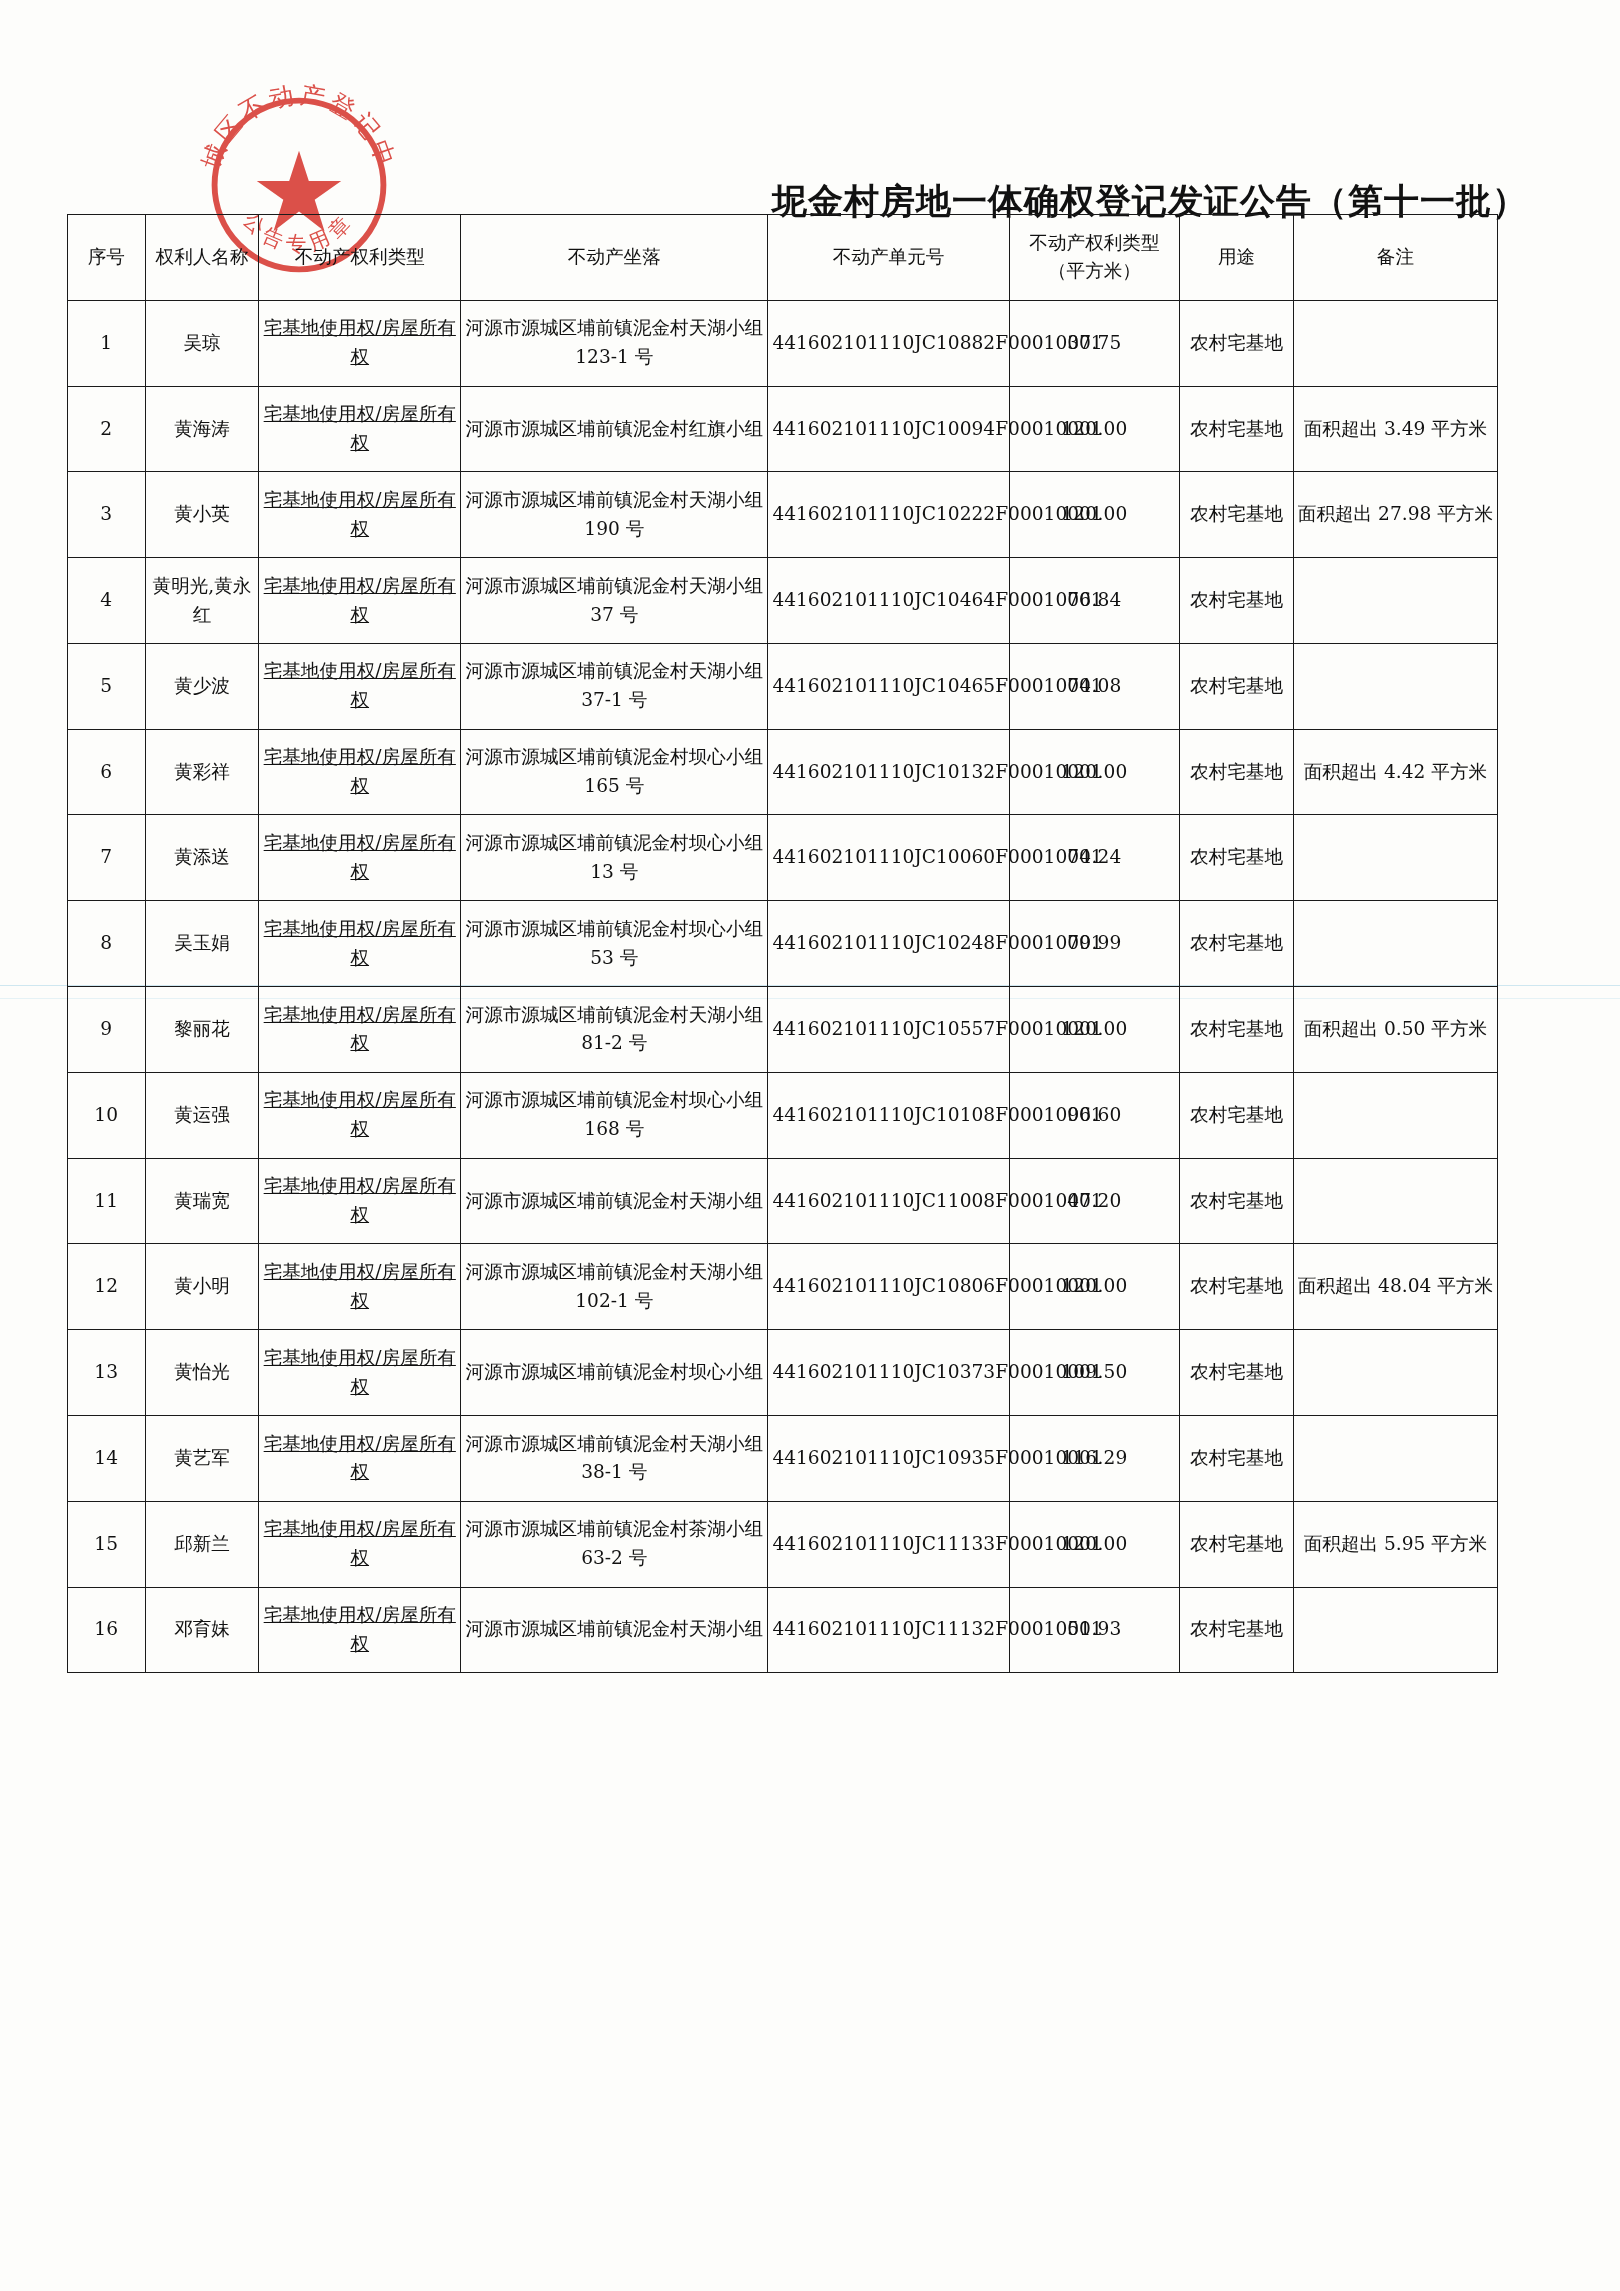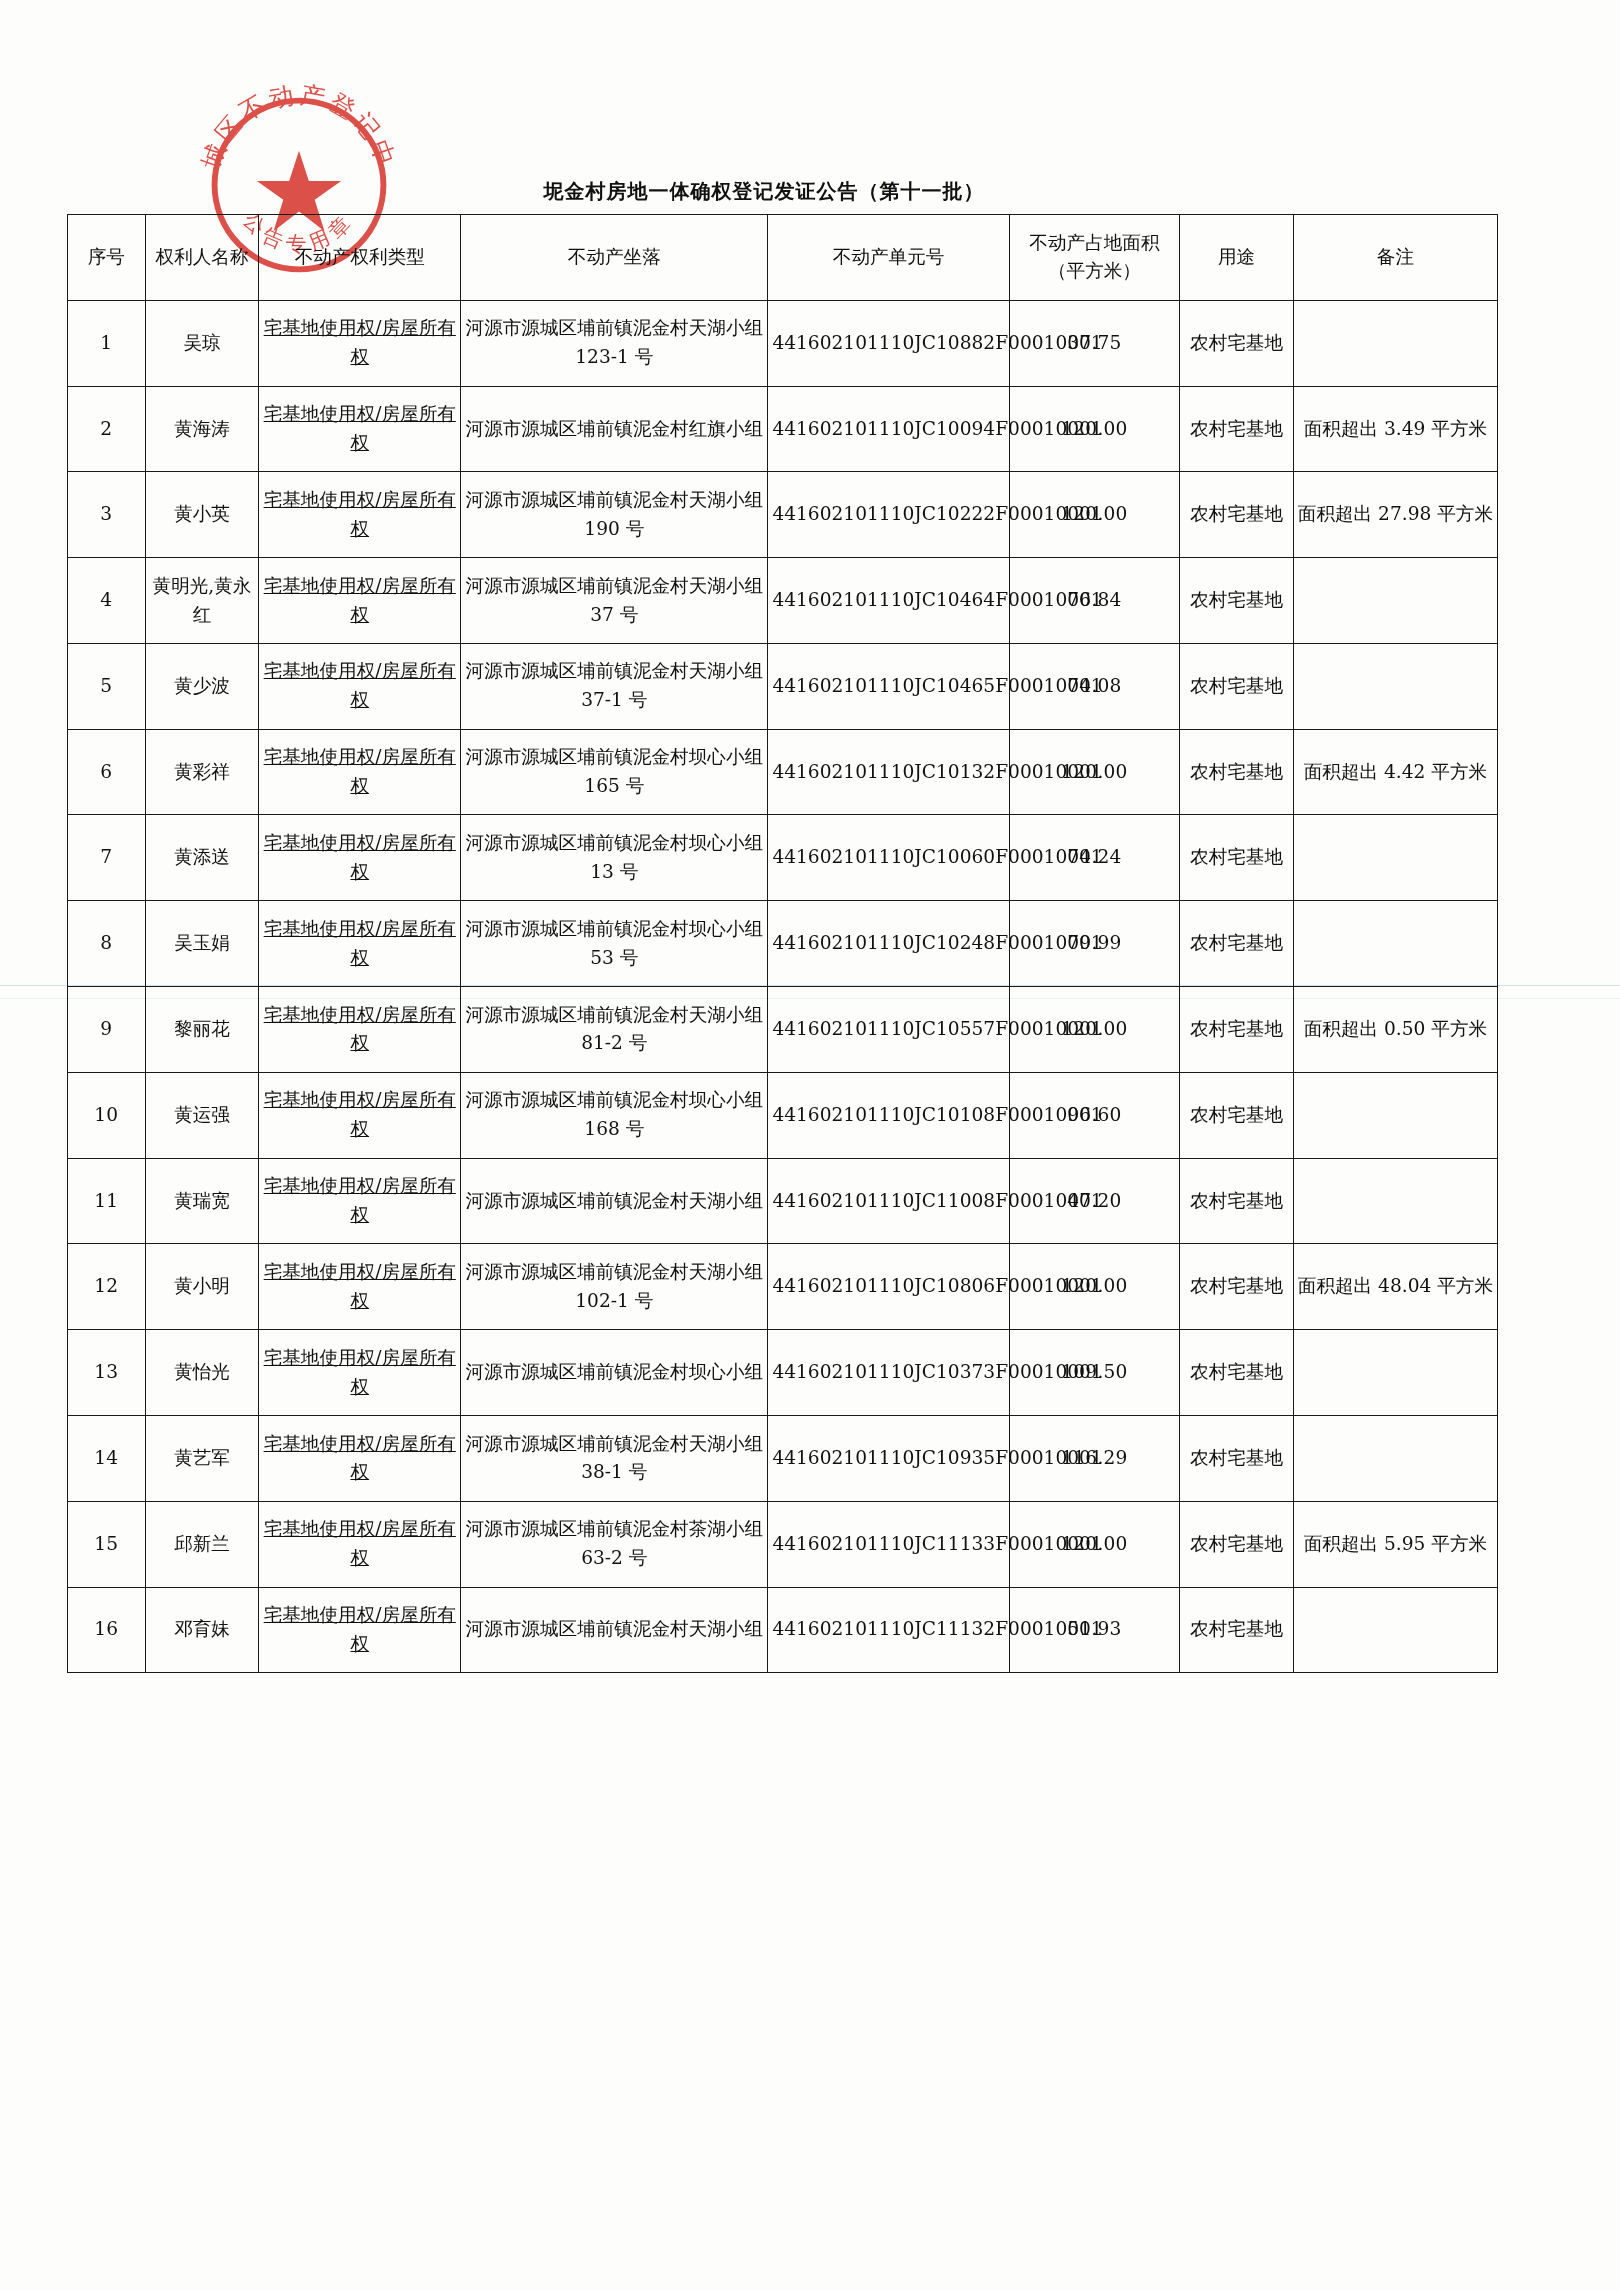--- a/index.html
+++ b/index.html
@@ -31,22 +31,22 @@
     background: rgba(120,190,220,0.35);
   }
   .scanline.a { top: 985px; }
   .scanline.b { top: 998px; background: rgba(160,210,230,0.25); }
 
   .doc-title {
     position: absolute;
     left: 0;
     top: 178px;
     width: 1528px;
-    text-align: center;
-    font-size: 20px;
+    text-align: right;
+    font-size: 35px;
     font-weight: bold;
     letter-spacing: 1px;
     font-family: "DejaVu Serif", "Liberation Serif", serif;
   }
 
   table.main {
     position: absolute;
     left: 67px;
     top: 214px;
     width: 1431px;
@@ -164,21 +164,21 @@
         <col class="col-use">
         <col class="col-note">
     </colgroup>
     <thead>
       <tr>
         <th>序号</th>
         <th>权利人名称</th>
         <th>不动产权利类型</th>
         <th>不动产坐落</th>
         <th>不动产单元号</th>
-        <th>不动产占地面积（平方米）</th>
+        <th>不动产权利类型（平方米）</th>
         <th>用途</th>
         <th>备注</th>
       </tr>
     </thead>
     <tbody>
       <tr>
         <td class="cell-num">1</td>
         <td class="cell-name">吴琼</td>
         <td class="cell-type">宅基地使用权/房屋所有权</td>
         <td class="cell-loc">河源市源城区埔前镇泥金村天湖小组 123-1 号</td>

